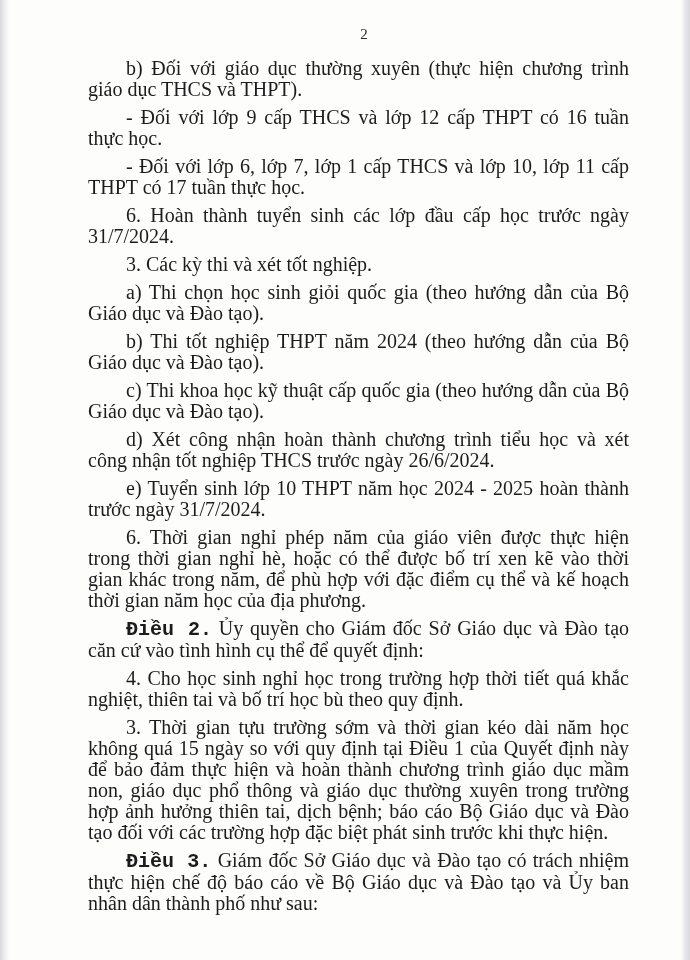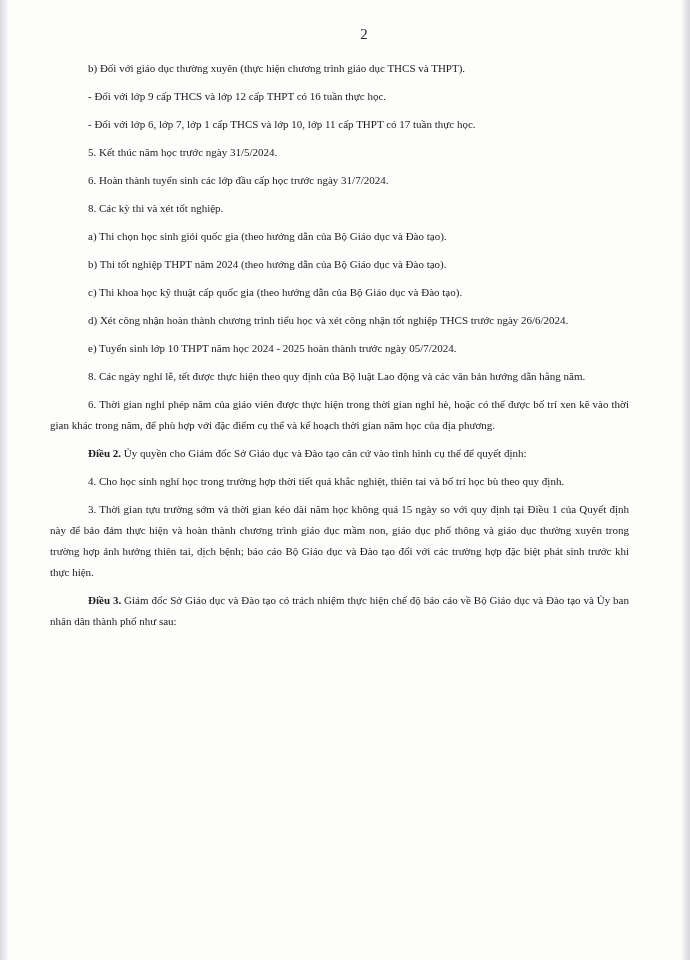--- a/index.html
+++ b/index.html
@@ -35,53 +35,52 @@
     right: 0;
     background: linear-gradient(to left, #d9d9dd 0%, #e6e6ea 50%, #fdfdfc 100%);
   }
   .page-number {
     margin: 26px 60px 0 98px;
     text-align: center;
     font-size: 15px;
     color: #2a2a2e;
   }
   .content {
-    margin: 15px 61px 0 50px;
-    font-size: 11px;
+    margin: 15px 61px 0 88px;
+    font-size: 20px;
     line-height: 21px;
     color: #1c1c1e;
     text-align: justify;
   }
   p.para {
     margin: 0 0 7px 0;
     text-indent: 38px;
   }
   p.para strong {
     font-weight: bold;
+    font-family: Liberation Mono, monospace;
   }
 </style>
 </head>
 <body>
 
 <div class="scan">
   <div class="scan-edge left"></div>
   <div class="scan-edge right"></div>
   <div class="page-number">2</div>
   <div class="content">
       <p class="para">b) Đối với giáo dục thường xuyên (thực hiện chương trình giáo dục THCS và THPT).</p>
       <p class="para">- Đối với lớp 9 cấp THCS và lớp 12 cấp THPT có 16 tuần thực học.</p>
       <p class="para">- Đối với lớp 6, lớp 7, lớp 1 cấp THCS và lớp 10, lớp 11 cấp THPT có 17 tuần thực học.</p>
-      <p class="para">5. Kết thúc năm học trước ngày 31/5/2024.</p>
       <p class="para">6. Hoàn thành tuyển sinh các lớp đầu cấp học trước ngày 31/7/2024.</p>
-      <p class="para">8. Các kỳ thi và xét tốt nghiệp.</p>
+      <p class="para">3. Các kỳ thi và xét tốt nghiệp.</p>
       <p class="para">a) Thi chọn học sinh giỏi quốc gia (theo hướng dẫn của Bộ Giáo dục và Đào tạo).</p>
       <p class="para">b) Thi tốt nghiệp THPT năm 2024 (theo hướng dẫn của Bộ Giáo dục và Đào tạo).</p>
       <p class="para">c) Thi khoa học kỹ thuật cấp quốc gia (theo hướng dẫn của Bộ Giáo dục và Đào tạo).</p>
       <p class="para">d) Xét công nhận hoàn thành chương trình tiểu học và xét công nhận tốt nghiệp THCS trước ngày 26/6/2024.</p>
-      <p class="para">e) Tuyển sinh lớp 10 THPT năm học 2024 - 2025 hoàn thành trước ngày 05/7/2024.</p>
-      <p class="para">8. Các ngày nghỉ lễ, tết được thực hiện theo quy định của Bộ luật Lao động và các văn bản hướng dẫn hằng năm.</p>
+      <p class="para">e) Tuyển sinh lớp 10 THPT năm học 2024 - 2025 hoàn thành trước ngày 31/7/2024.</p>
       <p class="para">6. Thời gian nghỉ phép năm của giáo viên được thực hiện trong thời gian nghỉ hè, hoặc có thể được bố trí xen kẽ vào thời gian khác trong năm, để phù hợp với đặc điểm cụ thể và kế hoạch thời gian năm học của địa phương.</p>
       <p class="para"><strong>Điều 2.</strong> Ủy quyền cho Giám đốc Sở Giáo dục và Đào tạo căn cứ vào tình hình cụ thể để quyết định:</p>
       <p class="para">4. Cho học sinh nghỉ học trong trường hợp thời tiết quá khắc nghiệt, thiên tai và bố trí học bù theo quy định.</p>
       <p class="para">3. Thời gian tựu trường sớm và thời gian kéo dài năm học không quá 15 ngày so với quy định tại Điều 1 của Quyết định này để bảo đảm thực hiện và hoàn thành chương trình giáo dục mầm non, giáo dục phổ thông và giáo dục thường xuyên trong trường hợp ảnh hưởng thiên tai, dịch bệnh; báo cáo Bộ Giáo dục và Đào tạo đối với các trường hợp đặc biệt phát sinh trước khi thực hiện.</p>
       <p class="para"><strong>Điều 3.</strong> Giám đốc Sở Giáo dục và Đào tạo có trách nhiệm thực hiện chế độ báo cáo về Bộ Giáo dục và Đào tạo và Ủy ban nhân dân thành phố như sau:</p>
     </div>
 </div>
 
 </body></html>

